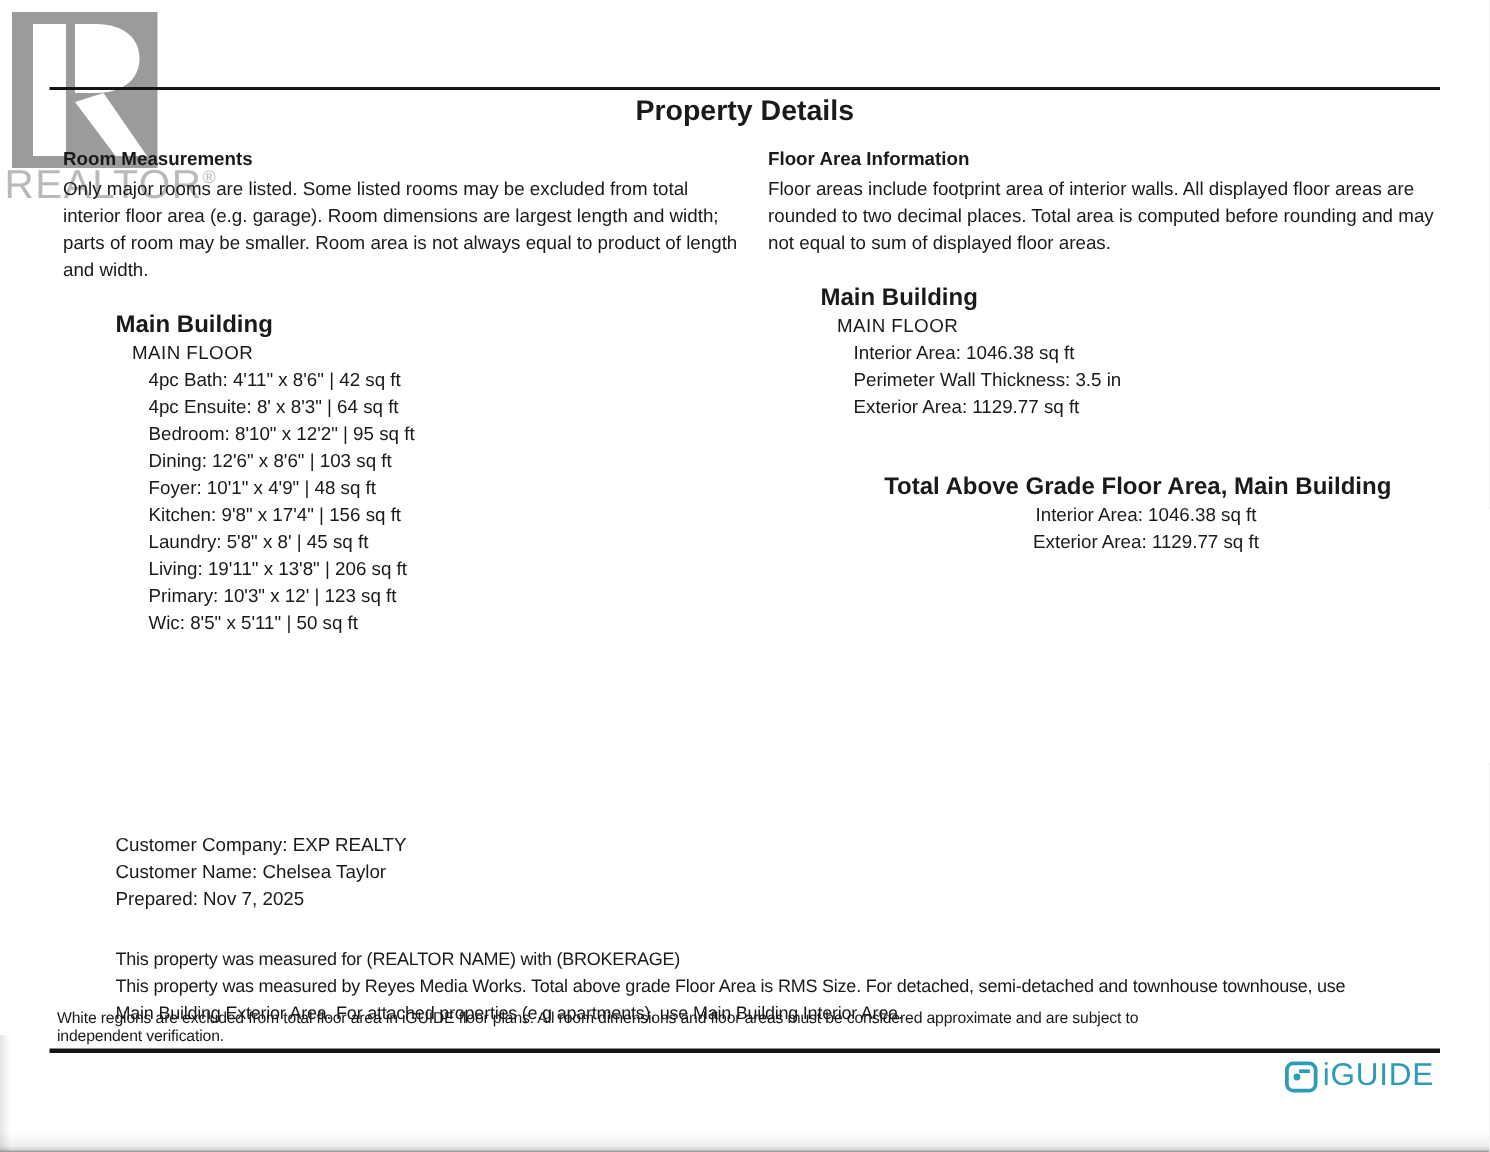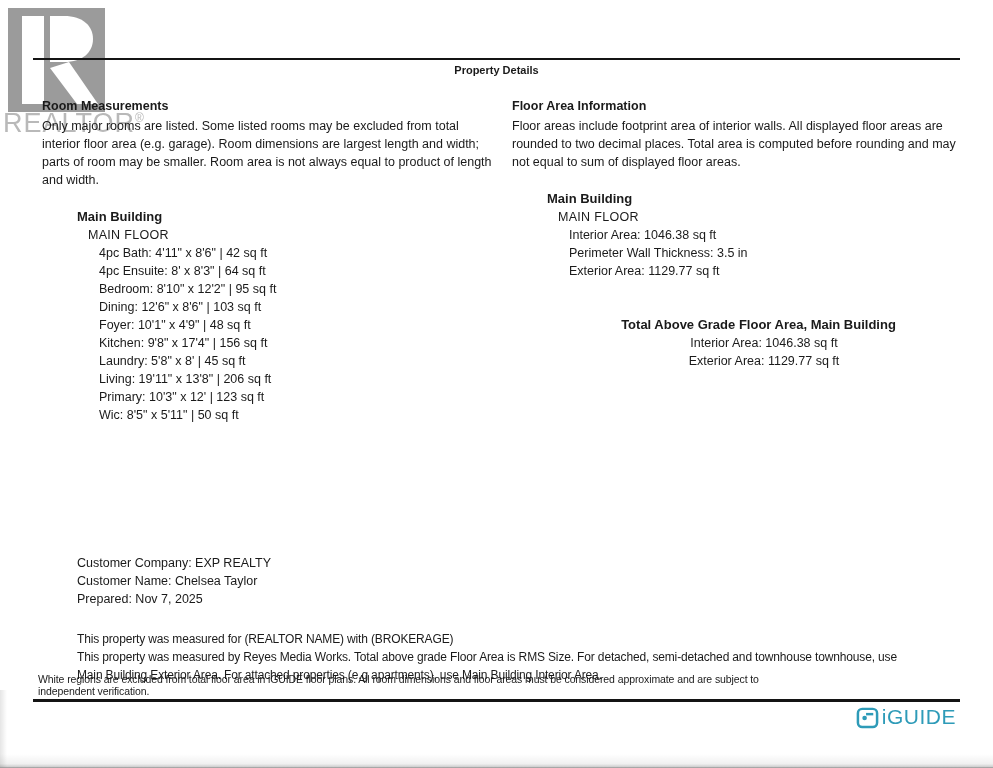--- a/index.html
+++ b/index.html
@@ -40,36 +40,36 @@
   }
   .header-rule {
     position: absolute; left: 33px; top: 58px;
     width: 927px; height: 2px;
     background: #141414;
     z-index: 2;
   }
   .page-subtitle {
     position: absolute; left: 0; top: 64px; width: 100%;
     text-align: center;
-    font-size: 11px; font-weight: bold;
+    font-size: 19px; font-weight: bold;
     z-index: 2;
   }
   
   .col { position: absolute; top: 99px; z-index: 2; }
   .col-left  { left: 42px;  width: 452px; }
   .col-right { left: 512px; width: 458px; }
   .section-heading { font-size: 12.5px; font-weight: bold; }
   .section-note {
     margin-top: 4px;
     font-size: 12.5px; line-height: 18px;
   }
   .building-block { margin-left: 35px; }
   .col-left  .building-block { margin-top: 19px; }
   .col-right .building-block { margin-top: 19px; }
-  .building-heading { font-size: 13px; font-weight: bold; line-height: 18px; }
+  .building-heading { font-size: 16px; font-weight: bold; line-height: 18px; }
   .floor-heading { margin-left: 11px; font-size: 12.5px; line-height: 18px; letter-spacing: 0.3px; }
   .detail-list { margin-left: 22px; font-size: 12.5px; }
   .detail-list div { line-height: 18px; }
   .total-block { margin-left: 35px; margin-top: 36px; text-align: center; }
   .total-list { margin-left: 11px; font-size: 12.5px; }
   .total-list div { line-height: 18px; }
   
   .customer-block {
     position: absolute; left: 77px; top: 554px;
     font-size: 12.5px; line-height: 18px; z-index: 2;

